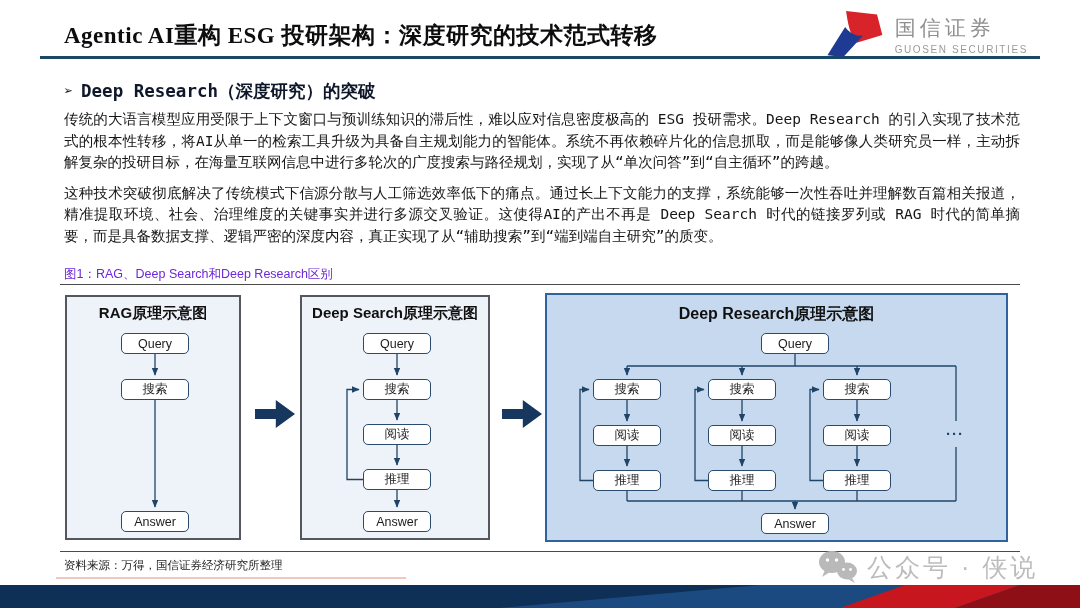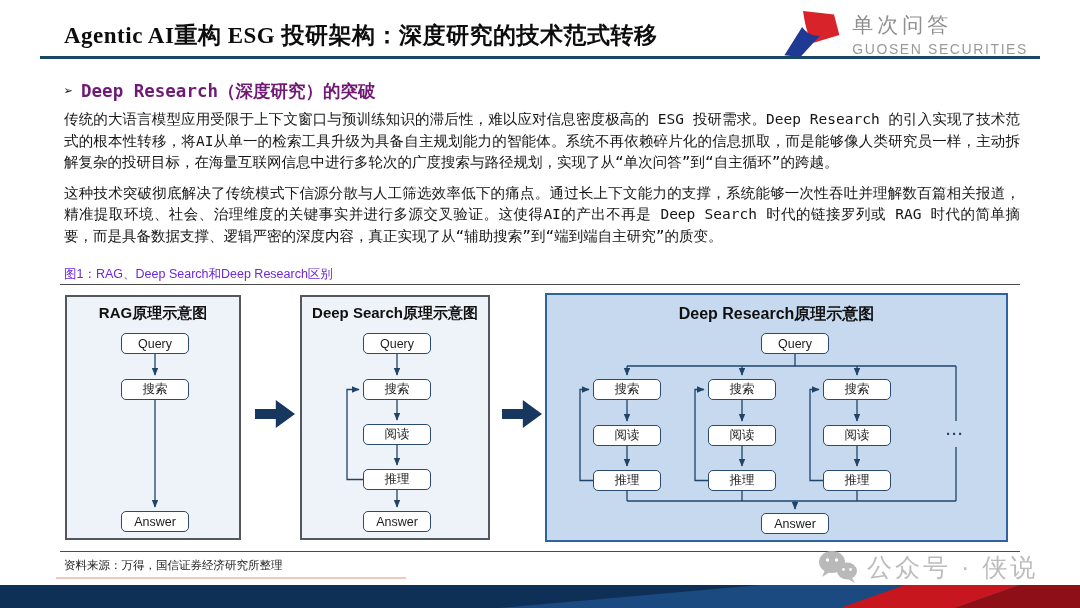--- a/index.html
+++ b/index.html
@@ -8,27 +8,27 @@
   .page { position:relative; width:1080px; height:608px; background:#fff; }
 
   
   .title { position:absolute; left:64px; top:20px; font-family:Liberation Serif, serif;
            font-size:23px; font-weight:bold; color:#0d0d0d; letter-spacing:0.5px; white-space:nowrap; }
   .title-rule { position:absolute; left:40px; top:56px; width:1000px; height:3px; background:#1a4763; }
 
   .logo { position:absolute; right:52px; top:8px; display:flex; align-items:center; gap:10px; }
   .logo-text { display:flex; flex-direction:column; }
   .logo-cn { font-size:21px; color:#8f8f8f; letter-spacing:4px; font-weight:500; }
-  .logo-en { font-size:14px; color:#9a9a9a; letter-spacing:1.6px; margin-top:2px; }
+  .logo-en { font-size:10px; color:#9a9a9a; letter-spacing:1.6px; margin-top:2px; }
 
   
   .sec-head { position:absolute; left:64px; top:79px; display:flex; align-items:center; gap:8px;
               font-family:"DejaVu Sans Mono","DejaVu Sans",sans-serif; }
   .sec-bullet { font-size:15px; color:#111; }
-  .sec-title { font-size:17.5px; font-weight:bold; color:#701a75; }
+  .sec-title { font-size:17.5px; font-weight:bold; color:#0f172a; }
 
   
   .body-text { position:absolute; left:64px; top:109px; width:956px;
                font-family:"DejaVu Sans Mono","DejaVu Sans",sans-serif;
                font-size:14.5px; line-height:21.5px; color:#161616; text-align:justify; }
   .body-text p + p { margin-top:9px; }
 
   
   .fig-caption { position:absolute; left:64px; top:266px; font-size:12.5px; color:#6d28d9; }
   .caption-rule { position:absolute; left:60px; top:284px; width:960px; height:1px; background:#4a4a4a; }
@@ -72,21 +72,21 @@
 
   <div class="title">Agentic AI重构 ESG 投研架构：深度研究的技术范式转移</div>
   <div class="title-rule"></div>
 
   <div class="logo">
     <svg width="62" height="52" viewBox="0 0 70 58">
       <path d="M26,3 L61,7 L67,30 L38,39 C30,30 28,16 26,3 Z" fill="#d8232a"></path>
       <path d="M5,53 L25,21 C31,29 37,31 45,31 L23,55 Z" fill="#1f3a93"></path>
     </svg>
     <div class="logo-text">
-      <span class="logo-cn">单次问答</span>
+      <span class="logo-cn">国信证券</span>
       <span class="logo-en">GUOSEN SECURITIES</span>
     </div>
   </div>
 
   <div class="sec-head">
     <span class="sec-bullet">➢</span>
     <span class="sec-title">Deep Research（深度研究）的突破</span>
   </div>
 
   <div class="body-text">

